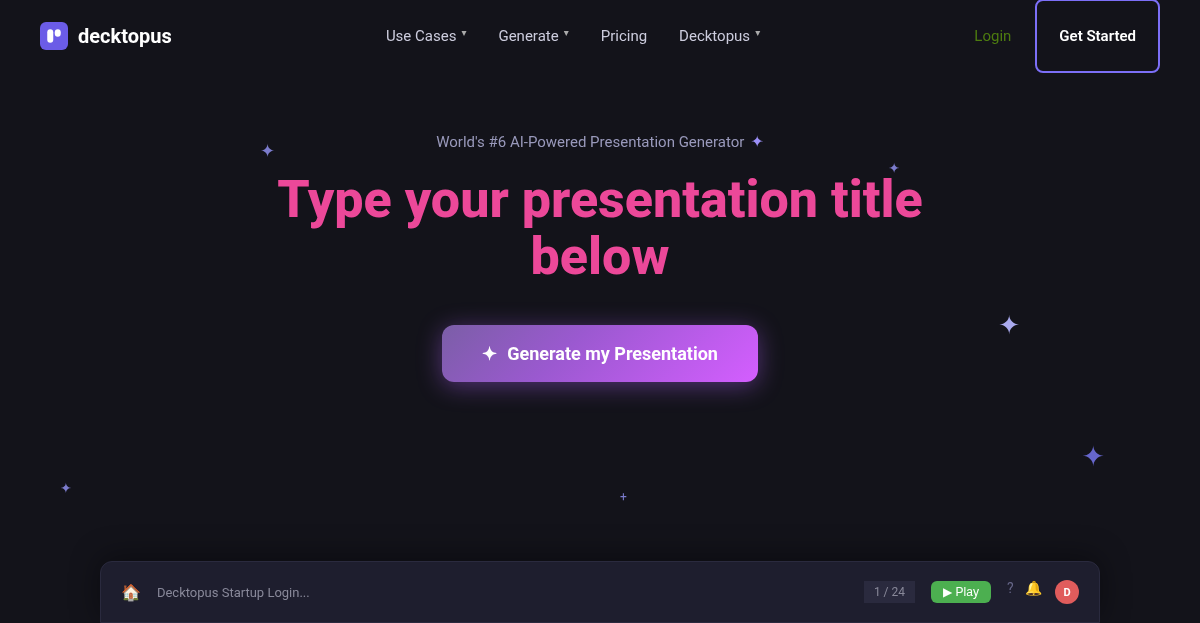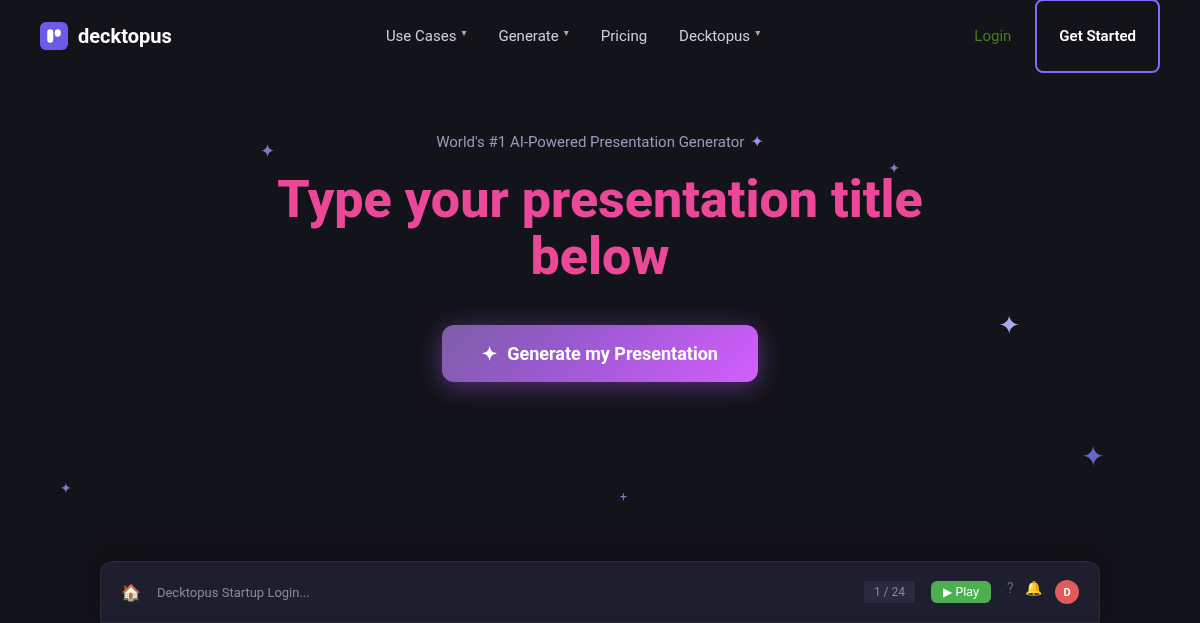--- a/index.html
+++ b/index.html
@@ -305,21 +305,21 @@
 
 <div class="sparkle sparkle-1">✦</div>
 <div class="sparkle sparkle-2">✦</div>
 <div class="sparkle sparkle-3">✦</div>
 <div class="sparkle sparkle-4">✦</div>
 <div class="sparkle sparkle-5">+</div>
 <div class="sparkle sparkle-6">✦</div>
 
 <section class="hero">
   <p class="hero-subtitle">
-    <span>World's #1 AI-Powered Presentation Generator</span>
+    <span>World's #6 AI-Powered Presentation Generator</span>
     <span class="sparkle-small">✦</span>
   </p>
 
   <h1 class="hero-title">Type your presentation title below</h1>
 
 
   <button class="generate-btn">
     <span class="btn-icon">✦</span>
     <span>Generate my Presentation</span>
   </button>

